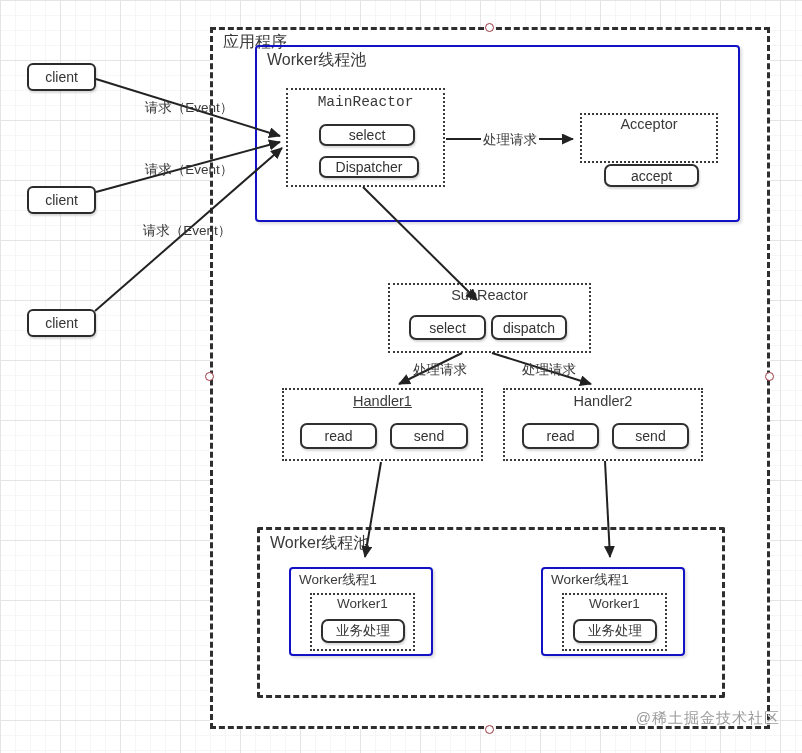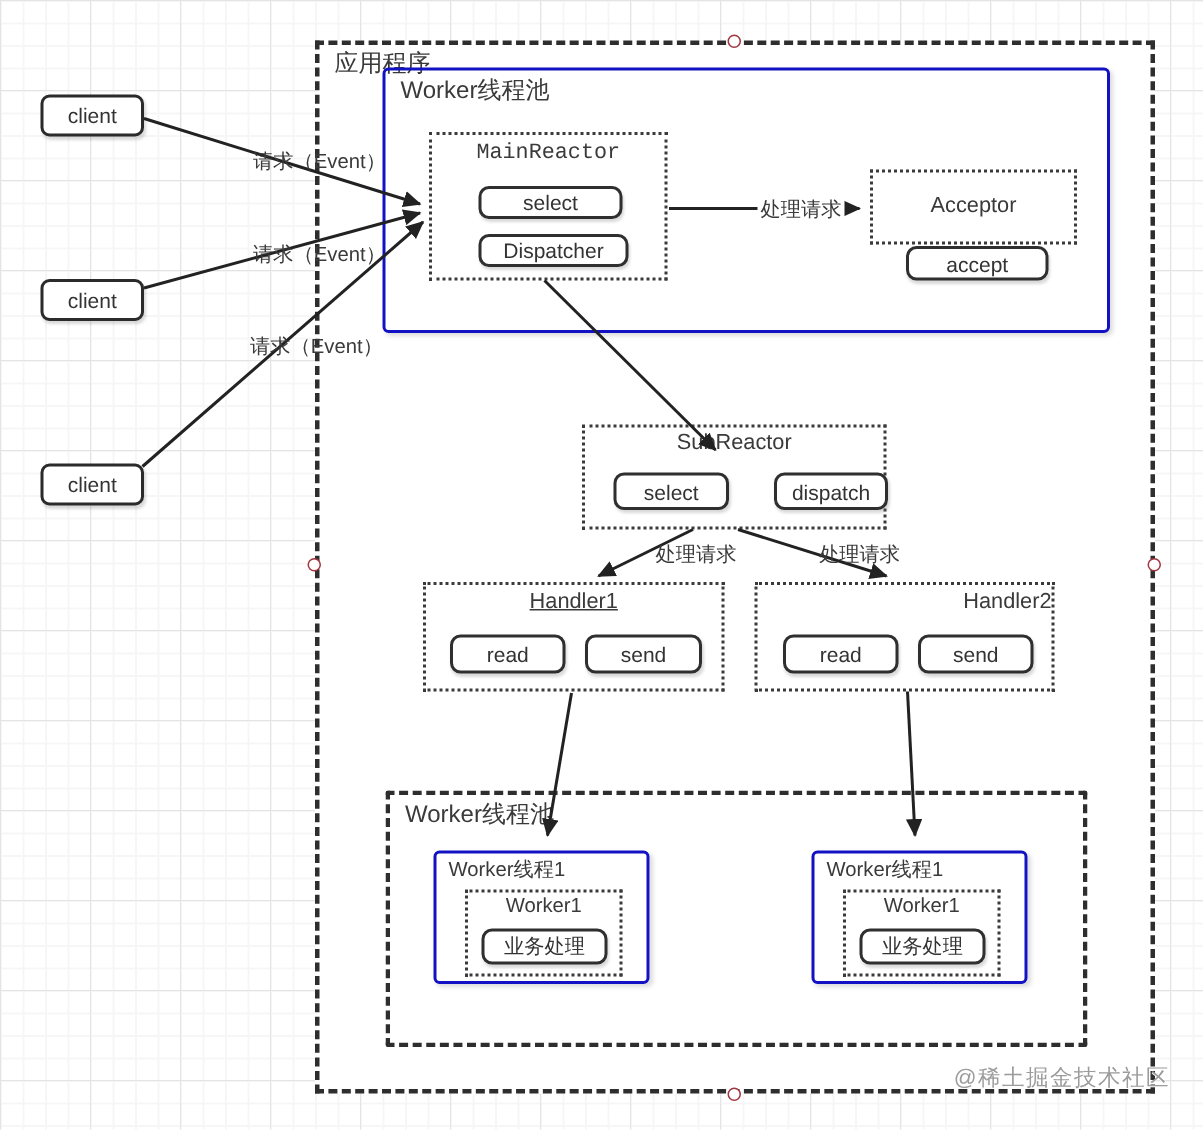--- a/index.html
+++ b/index.html
@@ -52,21 +52,21 @@
   }
   .shape-title {
     position:absolute; left:0; right:0; text-align:center;
     font-size:14.5px; color:#3a3a3a; white-space:nowrap;
   }
   .corner-label {
     position:absolute; font-size:16px; color:#3a3a3a; white-space:nowrap;
   }
   .edge-label {
     position:absolute; transform:translate(-50%,-50%);
-    font-size:13.5px; color:#3a3a3a; white-space:nowrap; z-index:12;margin-left:24px;
+    font-size:13.5px; color:#3a3a3a; white-space:nowrap; z-index:12;
   }
   .edge-label.bg { background:#fff; padding:0 2px; }
   .handle {
     position:absolute; width:9px; height:9px; border-radius:50%;
     background:#fff; border:1.6px solid #a0373f; z-index:15;
   }
   #connectors { position:absolute; left:0; top:0; z-index:10; pointer-events:none; }
   .watermark {
     position:absolute; left:608px; top:709px; width:172px; text-align:right;
     font-size:15px; color:#9c9c9c; letter-spacing:1px; z-index:13;
@@ -86,39 +86,39 @@
     <span class="corner-label" style="left:10px; top:3px;">Worker线程池</span>
   </div>
 
   <div class="dotted-box" style="left:286px; top:88px; width:159px; height:99px;">
     <span class="shape-title" style="top:4px;font-family:Liberation Mono, monospace;">MainReactor</span>
     <div class="btn" style="left:31px; top:34px; width:96px; height:22px;">select</div>
     <div class="btn" style="left:31px; top:66px; width:100px; height:22px;">Dispatcher</div>
   </div>
 
   <div class="dotted-box" style="left:580px; top:113px; width:138px; height:50px;">
-    <span class="shape-title" style="top:14px;">Acceptor</span>
+    <span class="shape-title" style="top:1px;">Acceptor</span>
     <div class="btn" style="left:22px; top:21px; width:95px; height:23px;margin-top:28px;">accept</div>
   </div>
 
 
   <div class="dotted-box" style="left:388px; top:283px; width:203px; height:70px;">
     <span class="shape-title" style="top:2px;">SubReactor</span>
     <div class="btn" style="left:19px; top:30px; width:77px; height:25px;">select</div>
-    <div class="btn" style="left:126px; top:30px; width:76px; height:25px;">dispatch</div>
+    <div class="btn" style="left:101px; top:30px; width:76px; height:25px;">dispatch</div>
   </div>
 
   <div class="dotted-box" style="left:282px; top:388px; width:201px; height:73px;">
     <span class="shape-title" style="top:3px;text-decoration:underline;">Handler1</span>
     <div class="btn" style="left:16px; top:33px; width:77px; height:26px;">read</div>
     <div class="btn" style="left:106px; top:33px; width:78px; height:26px;">send</div>
   </div>
 
   <div class="dotted-box" style="left:503px; top:388px; width:200px; height:73px;">
-    <span class="shape-title" style="top:3px;text-align:right;">Handler2</span>
+    <span class="shape-title" style="top:3px;">Handler2</span>
     <div class="btn" style="left:17px; top:33px; width:77px; height:26px;">read</div>
     <div class="btn" style="left:107px; top:33px; width:77px; height:26px;">send</div>
   </div>
 
   <div class="pool-dashed" style="left:257px; top:527px; width:468px; height:171px;">
     <span class="corner-label" style="left:10px; top:3px;">Worker线程池</span>
   </div>
 
   <div class="blue-box" style="left:289px; top:567px; width:144px; height:89px;">
     <span class="corner-label" style="left:8px; top:2px; font-size:13.5px;">Worker线程1</span>

